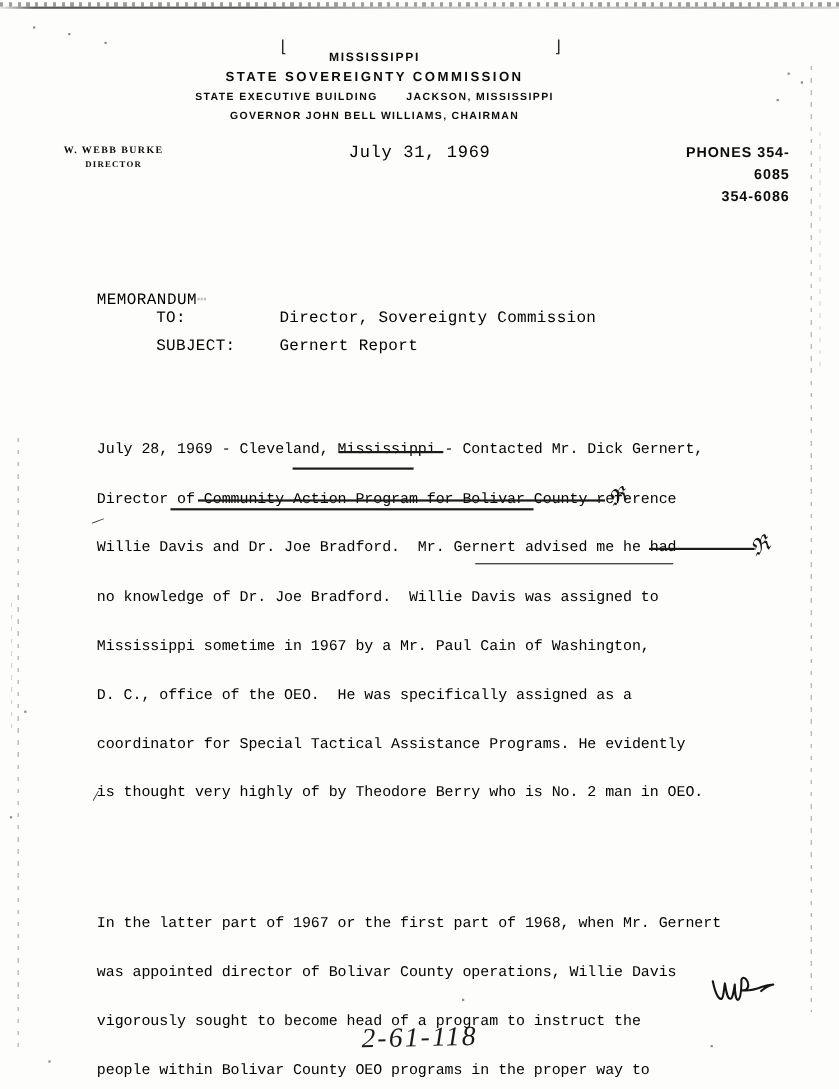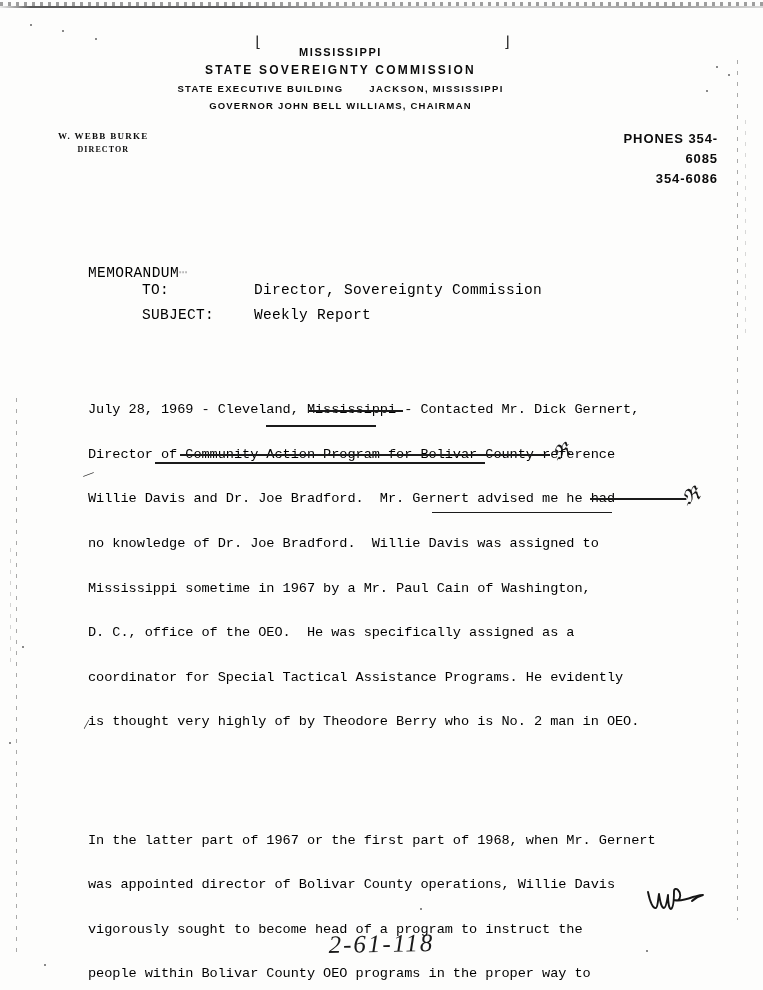--- a/index.html
+++ b/index.html
@@ -244,39 +244,40 @@
       <span>STATE EXECUTIVE BUILDING</span><span class="gap"></span><span>JACKSON, MISSISSIPPI</span>
     </div>
     <div class="lh-line lh-chair">GOVERNOR JOHN BELL WILLIAMS, CHAIRMAN</div>
   </div>
 
   <div class="director-block">
     <span>W. WEBB BURKE</span>
     <span class="sub">DIRECTOR</span>
   </div>
 
+  <div class="date-line">July 31, 1969</div>
 
   <div class="phones-block">
     <div>
       <span>PHONES</span>
       <span>354-6085</span>
     </div>
     <div>354-6086</div>
   </div>
 
   <div class="memo-word">
     <span>MEMORANDUM</span><span class="faint">⋯</span>
   </div>
 
   <div class="memo-fields">
     <div class="row">
       <span class="label">TO:</span><span>Director, Sovereignty Commission</span>
     </div>
     <div class="row">
-      <span class="label">SUBJECT:</span><span>Weekly Report</span>
+      <span class="label">SUBJECT:</span><span>Gernert Report</span>
     </div>
   </div>
 
   <div class="body-text">
     <p class="para">
       <span class="ln">July 28, 1969 - Cleveland, Mississippi - Contacted Mr. Dick Gernert,</span>
       <span class="ln">Director of Community Action Program for Bolivar County reference</span>
       <span class="ln">Willie Davis and Dr. Joe Bradford.  Mr. Gernert advised me he had</span>
       <span class="ln">no knowledge of Dr. Joe Bradford.  Willie Davis was assigned to</span>
       <span class="ln">Mississippi sometime in 1967 by a Mr. Paul Cain of Washington,</span>

